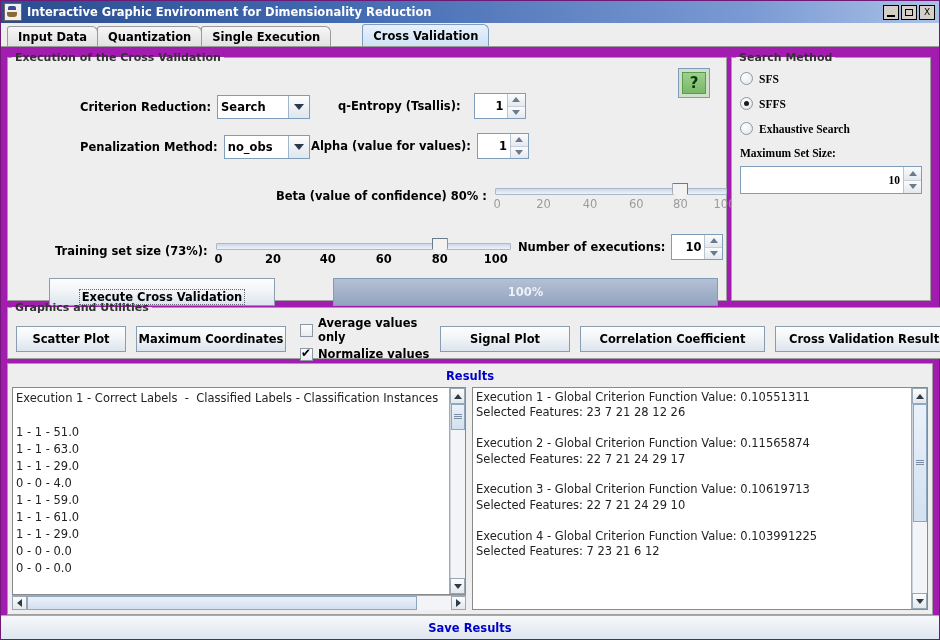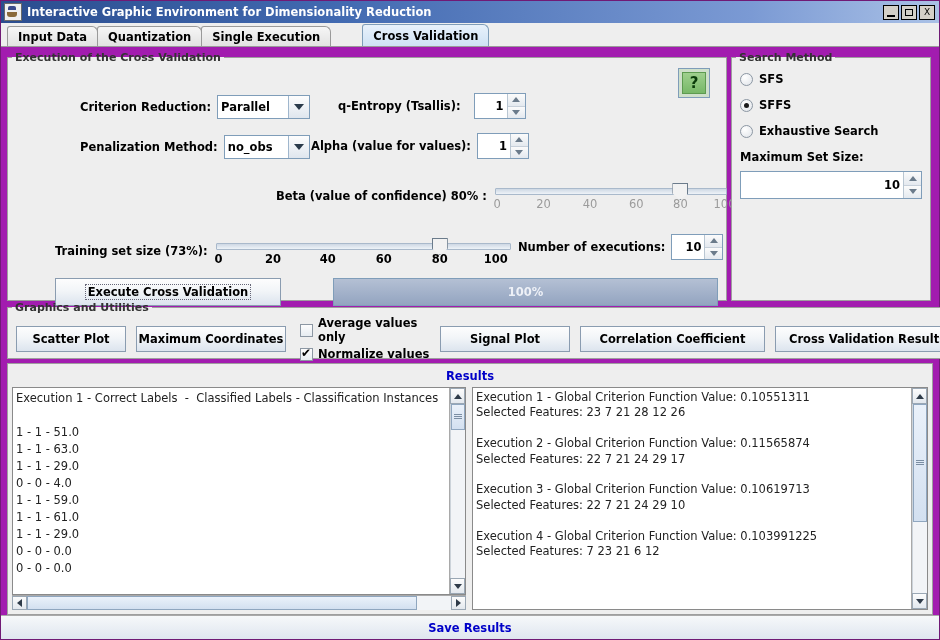--- a/index.html
+++ b/index.html
@@ -495,21 +495,21 @@
 
         <div style="position:absolute; right:16px; top:4px;">
           <div class="help-btn">
             <div class="sq">?</div>
           </div>
         </div>
 
         <div style="position:absolute; left:72px; top:31px; width:230px; display:flex; align-items:center; justify-content:flex-end; gap:6px;">
           <label class="fld">Criterion Reduction:</label>
           <div class="combo">
-            <div class="val">Parallel</div>
+            <div class="val">Search</div>
             <div class="arrow-btn">
                 <span class="tri-down"></span>
               </div>
           </div>
         </div>
         <div style="position:absolute; left:330px; top:29px; display:flex; align-items:center; gap:13px;">
           <label class="fld">q-Entropy (Tsallis):</label>
           <div class="spinner" style="width:52px;">
             <div class="sval">1</div>
             <div class="spin-arrows">
@@ -587,31 +587,31 @@
               <div class="up">
                   <span class="tri-up-s"></span>
                 </div>
               <div>
                   <span class="tri-down-s"></span>
                 </div>
             </div>
           </div>
         </div>
 
-        <div class="btn focused" style="position:absolute; left:47px; top:214px; width:226px; height:28px;">
+        <div class="btn focused" style="position:absolute; left:41px; top:214px; width:226px; height:28px;align-items:flex-end;">
           <span class="inner">Execute Cross Validation</span>
         </div>
         <div class="progress" style="position:absolute; left:325px; top:214px; width:385px;">
           <span>100%</span>
         </div>
       </fieldset>
 
       <fieldset class="group search-group">
         <legend>Search Method</legend>
-        <div style="padding:8px 0 16px 8px;">
+        <div style="padding:8px 0 16px 8px;font-family:Liberation Serif, serif;">
           <div class="radio-row">
             <span class="radio"></span>
             <span class="radio-label">SFS</span>
           </div>
           <div class="radio-row">
             <span class="radio sel"></span>
             <span class="radio-label">SFFS</span>
           </div>
           <div class="radio-row">
             <span class="radio"></span>

